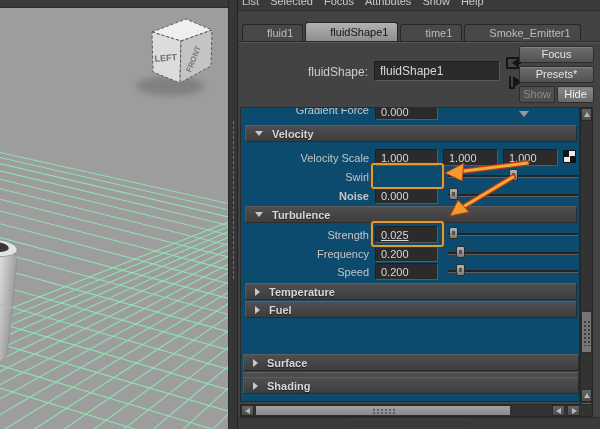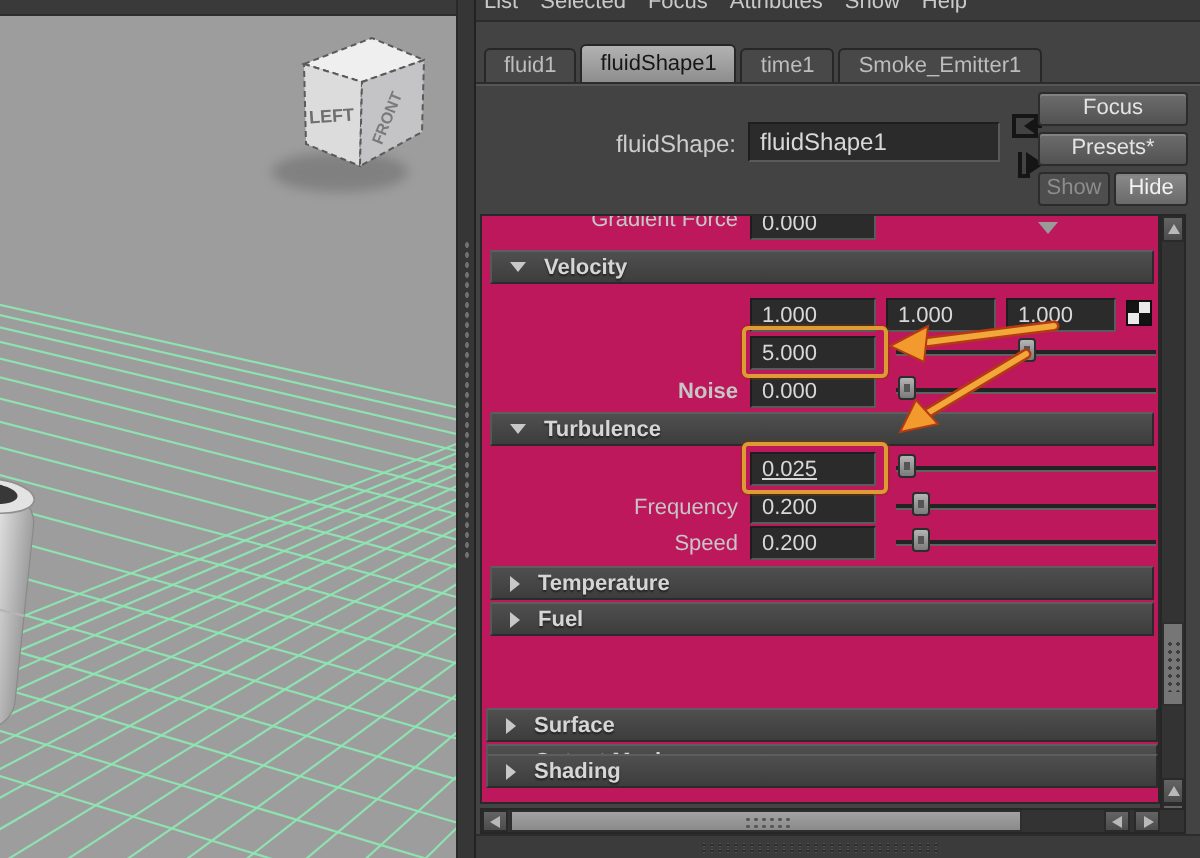--- a/index.html
+++ b/index.html
@@ -15,34 +15,34 @@
   .separator { position: absolute; left: 228px; top: 0; width: 10px; height: 429px; background: #363636; border-left: 1px solid #2a2a2a; border-right: 1px solid #222; }
   .separator .grip { position: absolute; left: 3px; top: 120px; width: 3px; height: 160px;
     background-image: radial-gradient(#707070 0.8px, transparent 1px); background-size: 3px 5px; }
 
   
   .panel { position: absolute; left: 238px; top: 0; width: 362px; height: 429px; background: #434343; }
   .menubar { position: absolute; left: 0; top: 0; width: 362px; height: 11px; background: #3a3a3a; border-bottom: 1px solid #2c2c2c; overflow: hidden; display: flex; gap: 11px; padding-left: 4px; }
   .menubar .mi { font-size: 11px; color: #c9c9c9; transform: translateY(-5px); white-space: nowrap; }
 
   .tabbar { position: absolute; left: 4px; top: 21px; height: 20px; display: flex; align-items: flex-end; }
-  .tab { height: 17px; padding: 2px 9px 0 9px; font-size: 11px; color: #bdbdbd; background: #484848; border: 1px solid #272727; border-bottom: none; border-radius: 3px 3px 0 0; margin-right: 2px; white-space: nowrap; }
+  .tab { height: 17px; padding: 2px 9px 0 24px; font-size: 11px; color: #bdbdbd; background: #484848; border: 1px solid #272727; border-bottom: none; border-radius: 3px 3px 0 0; margin-right: 2px; white-space: nowrap; }
   .tab.sel { height: 19px; padding-top: 3px; background: linear-gradient(#b2b2b2, #8d8d8d); color: #161616; }
   .tabline { position: absolute; left: 0; top: 41px; width: 362px; height: 1px; background: #2c2c2c; box-shadow: 0 1px 0 #555; }
 
   .node-label { position: absolute; left: 0; top: 65px; width: 130px; text-align: right; font-size: 12px; color: #cdcdcd; }
   .field, .node-field { background: #2b2b2b; color: #d8d8d8; font-family: "Liberation Sans", sans-serif; font-size: 11px; border: 1px solid #1e1e1e; border-bottom-color: #5a5a5a; border-right-color: #5a5a5a; padding: 0 5px; }
   .node-field { position: absolute; left: 136px; top: 61px; width: 126px; height: 20px; font-size: 12px; }
 
   .btn { position: absolute; background: linear-gradient(#6d6d6d, #525252); border: 1px solid #2c2c2c; box-shadow: inset 0 1px 0 #828282; border-radius: 2px; color: #e4e4e4; font-size: 11px; text-align: center; }
   .btn.disabled { background: #4e4e4e; color: #8d8d8d; box-shadow: none; }
   .btn.hide { background: linear-gradient(#8a8a8a, #6a6a6a); color: #f2f2f2; }
 
   
-  .scrollarea { position: absolute; left: 2px; top: 107px; width: 340px; height: 295px; background: #be185d; border: 1px solid #292929; overflow: hidden; }
+  .scrollarea { position: absolute; left: 2px; top: 107px; width: 340px; height: 295px; background: #0c4a6e; border: 1px solid #292929; overflow: hidden; }
   .row-label { position: absolute; width: 128px; text-align: right; font-size: 11px; color: #c6c6c6; }
   .hdr { position: absolute; left: 4px; width: 332px; height: 17px; background: linear-gradient(#4f4f4f, #3d3d3d); border: 1px solid #2b2b2b; border-top-color: #5e5e5e; border-left-color: #575757; display: flex; align-items: center; gap: 9px; padding-left: 9px; }
   .hdr .lbl { font-size: 11px; font-weight: bold; color: #d6d6d6; text-shadow: 0 1px 1px rgba(0,0,0,.5); }
   .tri-down { width: 0; height: 0; border-left: 4px solid transparent; border-right: 4px solid transparent; border-top: 5px solid #c8c8c8; }
   .tri-right { width: 0; height: 0; border-top: 4px solid transparent; border-bottom: 4px solid transparent; border-left: 5px solid #c8c8c8; }
   .fld { position: absolute; height: 17px; }
   .track { position: absolute; height: 2px; background: #232323; box-shadow: 0 1px 0 #616161; }
   .handle { position: absolute; top: -6px; width: 9px; height: 12px; background: linear-gradient(#b4b4b4, #7b7b7b); border: 1px solid #2d2d2d; border-radius: 2px; }
   .handle:after { content: ""; position: absolute; left: 2px; top: 3px; width: 3px; height: 4px; background: #555; }
   .hibox { position: absolute; border: 2px solid #dd9c33; border-radius: 3px; box-shadow: 0 0 0 1px rgba(140,50,0,.35); z-index: 5; }
@@ -204,42 +204,44 @@
 
       <div class="row-label" style="top:-4px;">Gradient Force</div>
       <input class="field fld" style="left: 134px; top: -5px; width: 63px;" value="0.000">
       <div class="ddtri" style="left:278px;top:3px;"></div>
 
       <div class="hdr" style="top:17px;">
         <span class="tri-down"></span>
         <span class="lbl">Velocity</span>
       </div>
 
+      <div class="row-label" style="top:44px;">Velocity Scale</div>
       <input class="field fld" style="left: 134px; top: 41px; width: 63px;" value="1.000">
       <input class="field fld" style="left: 202px; top: 41px; width: 55px;" value="1.000">
       <input class="field fld" style="left: 262px; top: 41px; width: 55px;" value="1.000">
       <div class="checker" style="left:322px;top:42px;"></div>
 
-      <input class="field fld" style="left: 134px; top: 60px; width: 63px;" value="5.000">
+      <div class="row-label" style="top:63px;">Swirl</div>
       <div class="hibox" style="left:130px;top:55px;width:73px;height:26px;"></div>
       <div class="track" style="left:207px;top:67px;width:130px;">
         <div class="handle" style="left:61px;"></div>
       </div>
 
       <div class="row-label" style="top:82px;font-weight:bold;">Noise</div>
       <input class="field fld" style="left: 134px; top: 79px; width: 63px;" value="0.000">
       <div class="track" style="left:207px;top:86px;width:130px;">
         <div class="handle" style="left:1px;"></div>
       </div>
 
       <div class="hdr" style="top:98px;">
         <span class="tri-down"></span>
         <span class="lbl">Turbulence</span>
       </div>
 
+      <div class="row-label" style="top:121px;">Strength</div>
       <input class="field fld" style="left: 134px; top: 118px; width: 63px; text-decoration: underline;" value="0.025">
       <div class="hibox" style="left:130px;top:113px;width:73px;height:26px;"></div>
       <div class="track" style="left:207px;top:125px;width:130px;">
         <div class="handle" style="left:1px;"></div>
       </div>
 
       <div class="row-label" style="top:140px;">Frequency</div>
       <input class="field fld" style="left: 134px; top: 137px; width: 63px;" value="0.200">
       <div class="track" style="left:207px;top:144px;width:130px;">
         <div class="handle" style="left:8px;"></div>

